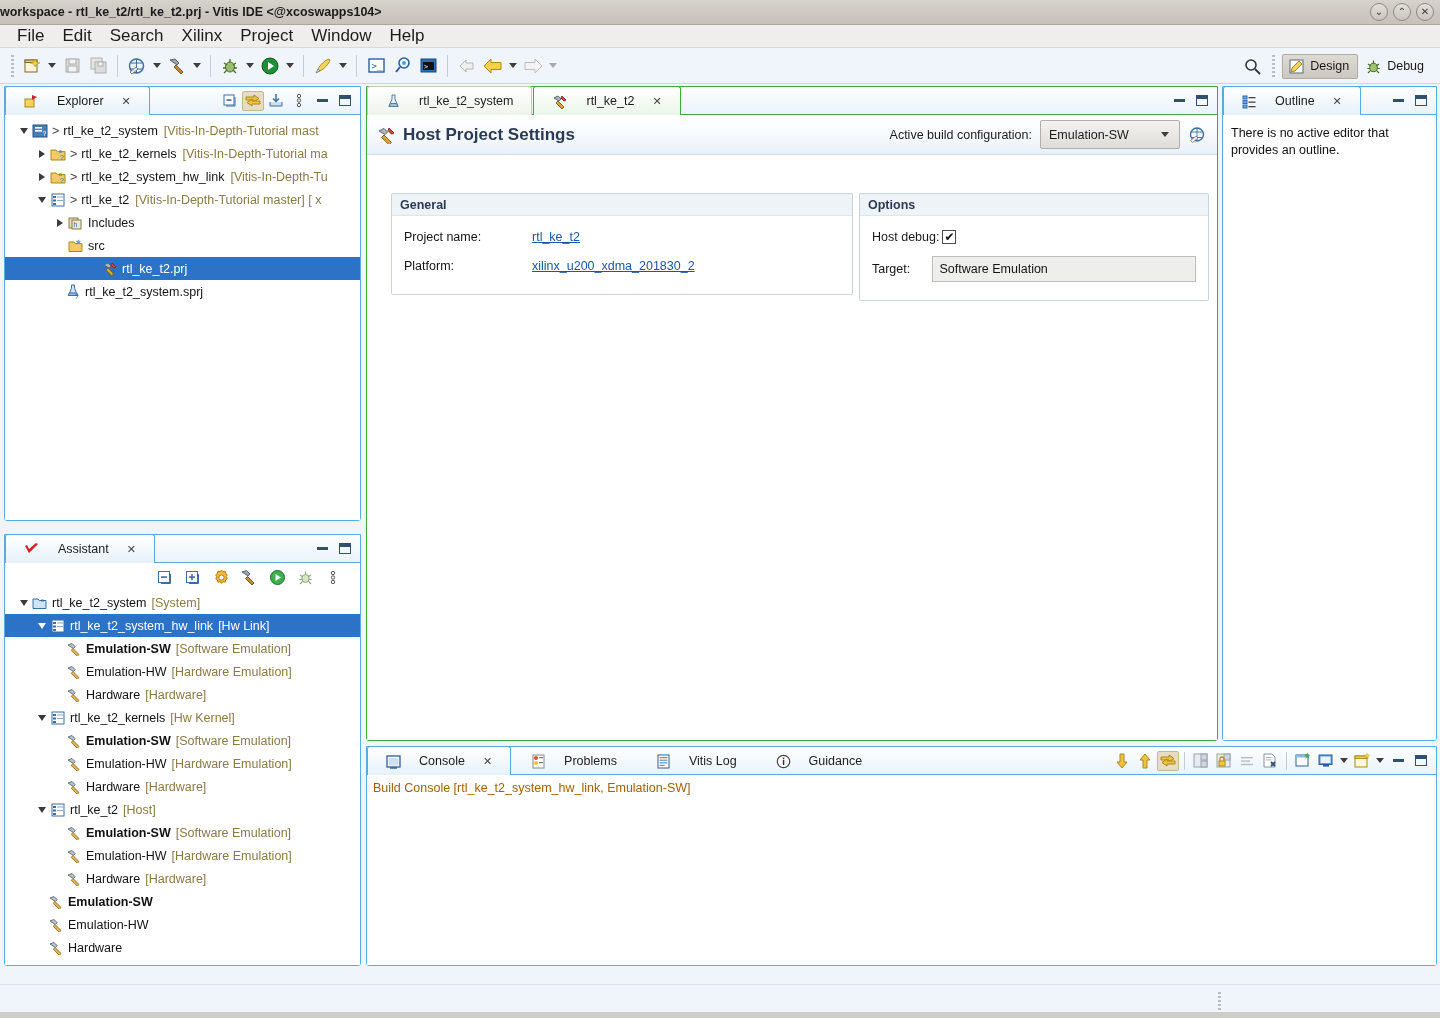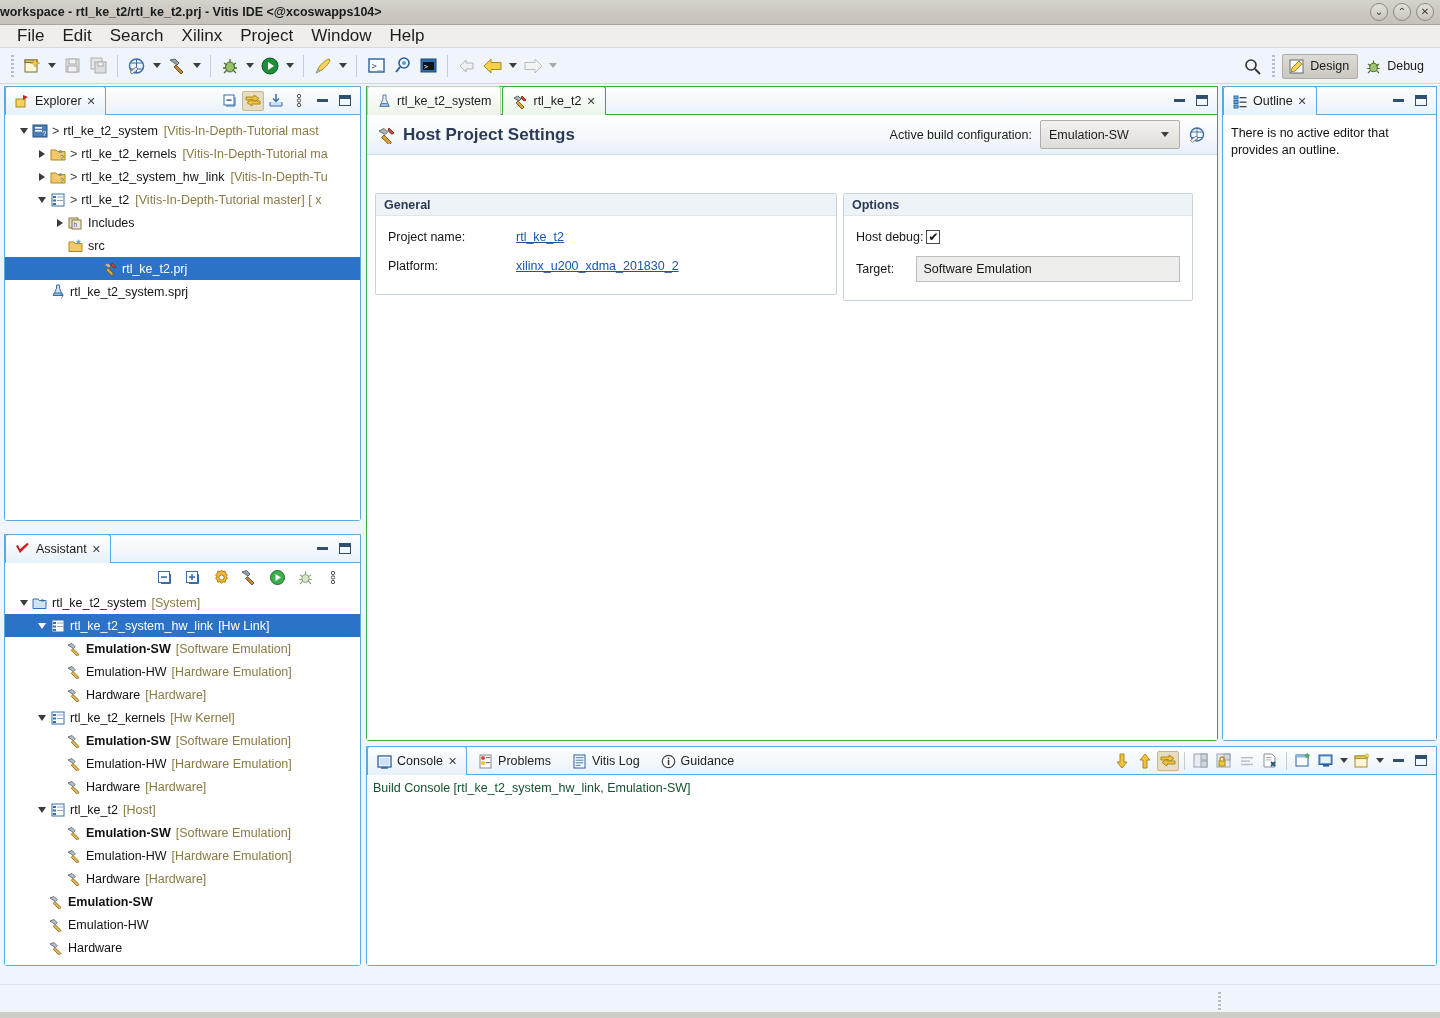--- a/index.html
+++ b/index.html
@@ -110,22 +110,22 @@
     border-radius: 0 0 3px 3px;
   }
   .view-tabrow {
     height: 28px;
     background: linear-gradient(to bottom,#fdfefe,#eaf3fb);
     display: flex; align-items: stretch;
     position: relative;
     border-bottom: 1px solid #5aabdd;
   }
   .vtab {
-    display:flex; align-items:center; gap:5px;
-    padding: 0 9px;
+    display:flex; align-items:center; gap:18px;
+    padding: 0 18px;
     font-size: 12.5px;
     background: linear-gradient(to bottom,#ffffff,#e6f1fa);
     border: 1px solid #5aabdd;
     border-bottom: none;
     border-radius: 3px 3px 0 0;
     position: relative; top:-1px;
     height: 29px;
     margin-right: 1px;
   }
   .vtab.inactive {
@@ -232,21 +232,21 @@
     width:270px; height:26px; background:#eeeeec; border:1px solid #bdbdbd;
     display:flex; align-items:center; padding:0 6px; font-size:12.5px; color:#141414;
   }
   .chk {
     width:14px;height:14px;border:1px solid #4a4a4a;background:#fff;
     display:inline-flex;align-items:center;justify-content:center;
     font-size:12px;color:#111; line-height:1; margin-left:3px;
   }
 
   
-  .console-line { padding:6px 6px 0 6px; font-size:12.5px; color:#14532d; }
+  .console-line { padding:6px 6px 0 6px; font-size:12.5px; color:#a16207; }
 
   
   .outline-text { padding:10px 8px; font-size:12.5px; color:#111; line-height:1.35; }
 
   
   .statusbar {
     position:absolute; left:0; bottom:0; width:1440px; height:34px;
     background:#f0f4fb;
     border-top:1px solid #dfe5ee;
   }
@@ -587,21 +587,21 @@
             <svg width="16" height="15" viewBox="0 0 16 15">
                 <path d="M2 4 l4-2 l3 3 l-2 2z" fill="#b0b8c0" stroke="#60686f"></path>
                 <path d="M6 7 l6 6 l-2 2 l-6-6z" fill="#d8a33c" stroke="#8a6318"></path>
                 <path d="M10 2 l4 4 l-2 1 l-3-3z" fill="#d04a3a" stroke="#8a2a1c"></path>
                 <text x="9" y="14" font-size="6.5" fill="#2a5f9e" font-family="sans-serif">?</text>
               </svg>
           </span>
           <span class="tlabel">rtl_ke_t2.prj</span>
         </div>
 
-        <div class="trow" style="padding-left:44px">
+        <div class="trow" style="padding-left:59px">
           <span class="ticon">
             <svg width="16" height="15" viewBox="0 0 16 15">
                 <path d="M6.5 1 h3 v3.2 l3 7.3 h-9 l3-7.3z" fill="#cfe3f2" stroke="#3a6ea5"></path>
                 <path d="M4.2 9 h7.6 l.9 2.5 h-9.4z" fill="#8ec0e8" stroke="#3a6ea5"></path>
                 <text x="10" y="14.5" font-size="6.5" fill="#2a5f9e" font-family="sans-serif">?</text>
               </svg>
           </span>
           <span class="tlabel">rtl_ke_t2_system.sprj</span>
         </div>
 
@@ -928,21 +928,21 @@
             <svg width="19" height="19" viewBox="0 0 19 19">
               <circle cx="9" cy="9.5" r="6.5" fill="none" stroke="#3a6ea5" stroke-width="1.4"></circle>
               <path d="M3 7 h12 M3 12.5 h12 M9 3 v13" stroke="#3a6ea5" stroke-width=".9"></path>
               <path d="M2.5 15.5 l5.5-4.5 l2 2 l-5.5 4.5z" fill="#eee" stroke="#666" stroke-width=".7"></path>
             </svg>
           </div>
         </div>
       </div>
 
       <div class="editor-body">
-        <div style="display:flex; gap:6px; align-items:flex-start;">
+        <div style="display:flex; gap:6px; align-items:flex-start;justify-content:flex-end;">
 
           <div class="group" style="width:462px;">
             <div class="group-title">General</div>
             <div class="group-body">
               <div class="frow">
                 <span class="flabel">Project name:</span>
                 <a class="link" href="#">rtl_ke_t2</a>
               </div>
               <div class="frow">
                 <span class="flabel">Platform:</span>

